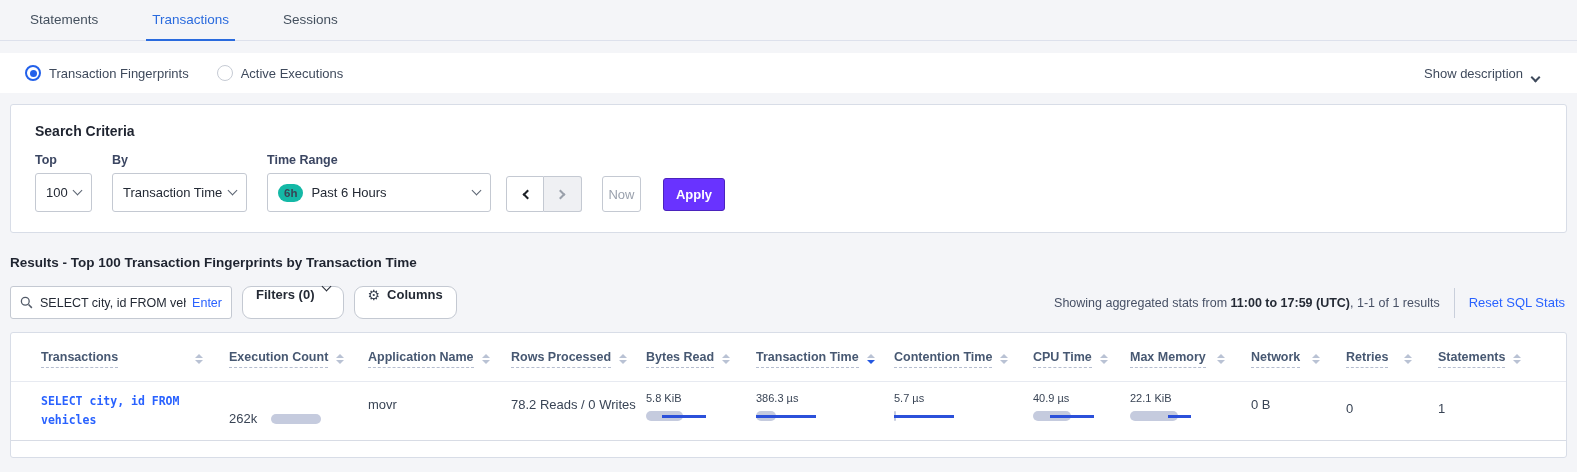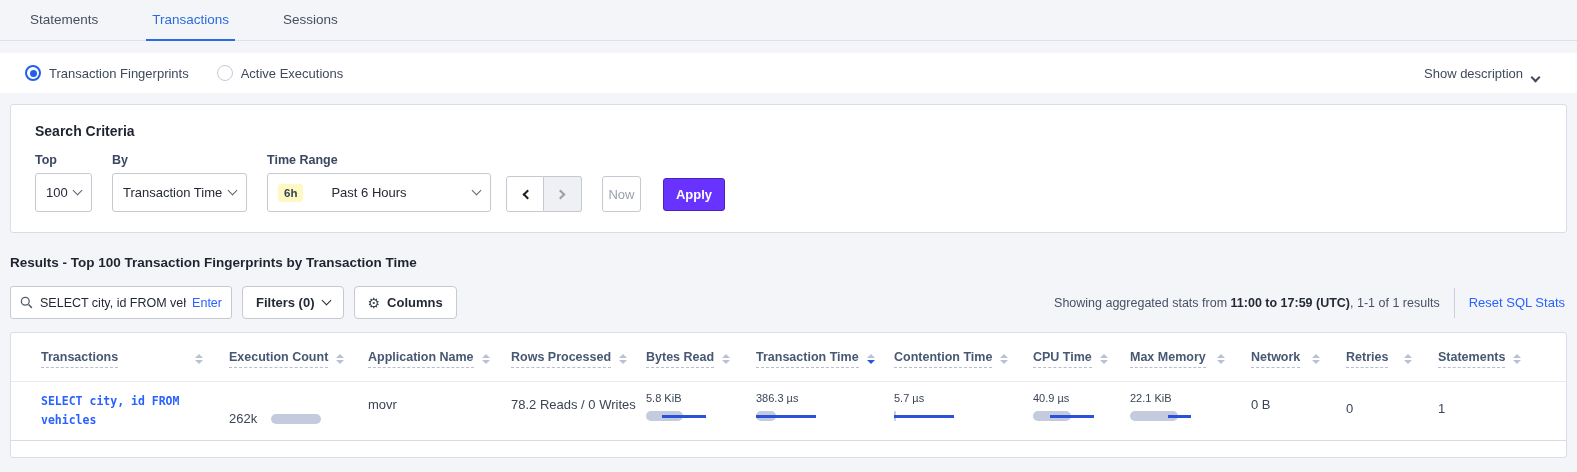--- a/index.html
+++ b/index.html
@@ -30,38 +30,38 @@
   .criteria-card { margin-top:11px; padding:18px 24px 20px 24px; }
   .criteria-title { font-size:14px; font-weight:700; color:#1f2430; }
   .criteria-row { display:flex; align-items:flex-end; margin-top:14px; }
   .field { margin-right:20px; }
   .field-label { font-size:12.5px; font-weight:700; color:#3b4662; margin-bottom:6px; }
   .select { height:39px; border:1px solid #c4c9d2; border-radius:3px; background:#fff; display:flex; align-items:center; padding:0 10px; font-size:13px; color:#242a35; cursor:pointer; }
   .select .chev { margin-left:auto; }
   .sel-top { width:57px; }
   .sel-by { width:135px; }
   .sel-time { width:224px; }
-  .badge-6h { background:#fef9c3; border-radius:3px; font-size:11.5px; font-weight:700; color:#394455; padding:3px 6px; margin-right:28px; }
+  .badge-6h { background:#14b8a6; border-radius:9px; font-size:11.5px; font-weight:700; color:#394455; padding:3px 6px; margin-right:8px; }
 
   .pager { display:flex; margin-right:20px; }
   .page-btn { width:38px; height:36px; border:1px solid #c4c9d2; background:#fff; display:flex; align-items:center; justify-content:center; cursor:pointer; }
   .page-btn.prev { border-radius:3px 0 0 3px; }
   .page-btn.next { border-radius:0 3px 3px 0; background:#eff0f3; border-left:none; }
   .chev-left { transform:rotate(135deg); border-color:#1d2127; border-width:2.2px; margin:0 -2px 0 2px; }
   .chev-right { transform:rotate(-45deg); border-color:#9aa0aa; border-width:2.2px; margin:0 2px 0 -2px; }
   .now-btn { width:39px; height:36px; border:1px solid #c4c9d2; border-radius:3px; background:#fff; color:#9aa1ad; font-size:13px; margin-right:22px; cursor:default; }
   .apply-btn { width:62px; height:33px; background:#6933ff; border:1px solid #4b23bd; border-radius:3px; color:#fff; font-weight:700; font-size:13px; cursor:pointer; margin-bottom:1px; }
 
   
   .results-heading { margin:22px 10px 0 10px; font-size:13.5px; font-weight:700; color:#1f2430; }
   .controls-row { margin:16px 10px 0 10px; display:flex; align-items:center; }
   .searchbox { width:222px; height:33px; background:#fff; border:1px solid #c4c9d2; border-radius:3px; display:flex; align-items:center; padding:0 9px; }
   .searchbox input { border:none; outline:none; flex:1; min-width:0; font-size:12.5px; color:#242a35; margin-left:7px; font-family:"Liberation Sans", sans-serif; }
   .enter-hint { font-size:12.5px; color:#2962ff; margin-left:6px; cursor:pointer; }
-  .btn-white { height:33px; background:#fff; border:1px solid #c4c9d2; border-radius:4px; display:flex; align-items:center; font-size:13px; font-weight:700; color:#242a35; padding:0 13px; margin-left:10px; cursor:pointer; }
+  .btn-white { height:33px; background:#fff; border:1px solid #c4c9d2; border-radius:9px; display:flex; font-size:13px; font-weight:700; color:#242a35; padding:0 13px; margin-left:10px; cursor:pointer; }
   .btn-white .chev { margin-left:8px; border-color:#242a35; }
   .gear { font-family:"DejaVu Sans", sans-serif; font-size:14px; font-weight:400; margin-right:7px; color:#3a4252; }
   .spacer { flex:1; }
   .stats { font-size:12.5px; color:#475065; white-space:nowrap; }
   .stats b { color:#242a35; }
   .vdiv { width:1px; height:30px; background:#c9cfdb; margin:0 14px; }
   .reset-link { font-size:13px; color:#2962ff; white-space:nowrap; cursor:pointer; margin-right:2px; }
 
   
   .table-card { margin-top:13px; height:126px; padding-top:4px; }

